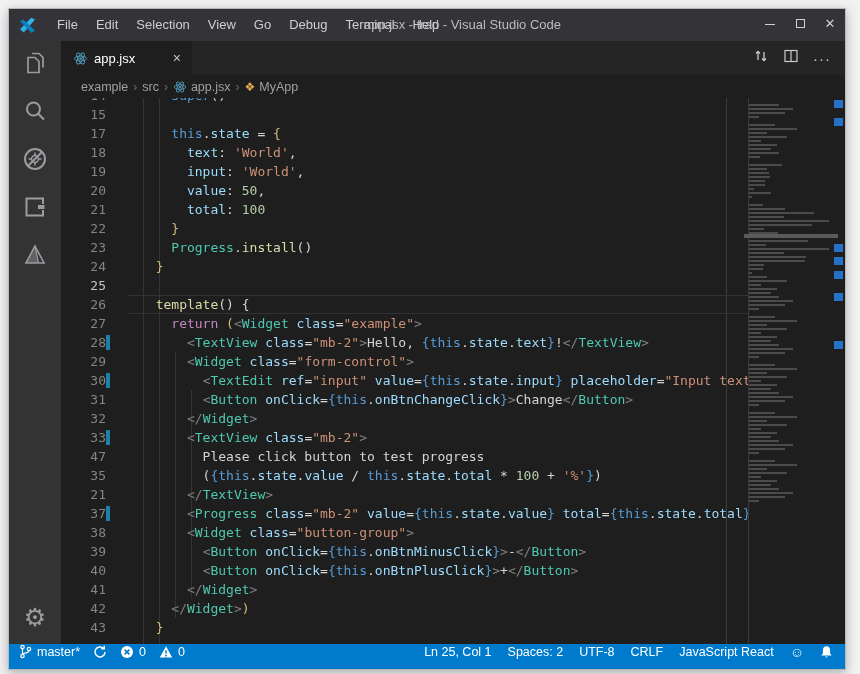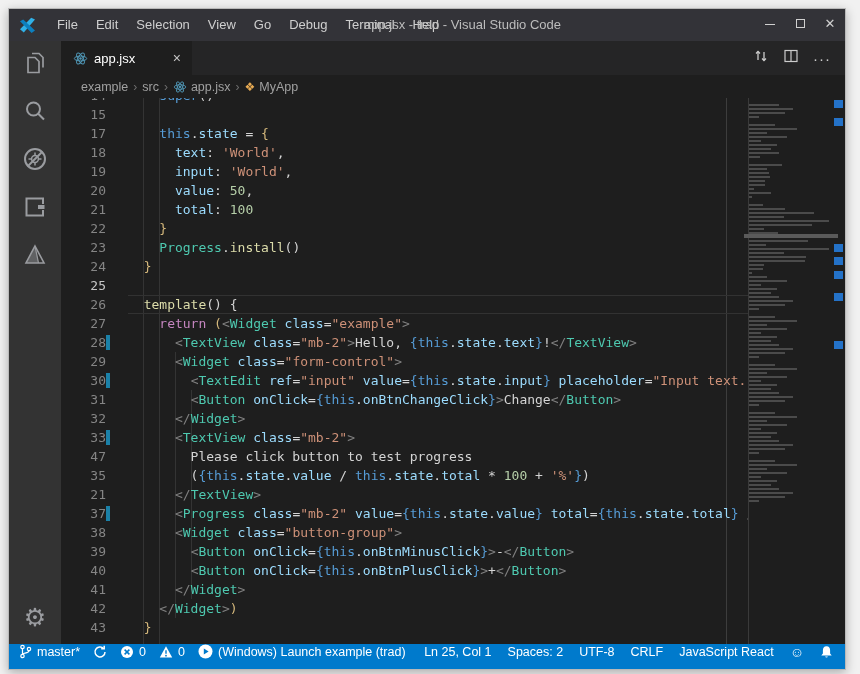--- a/index.html
+++ b/index.html
@@ -40,21 +40,21 @@
   .breadcrumbs{height:23px;background:#1e1e1e;display:flex;align-items:center;
                font-size:12.5px;color:#a0a0a0;padding-left:20px;flex:0 0 23px;}
   .crumb{display:flex;align-items:center;gap:4px;}
   .crumb-sep{color:#6e6e6e;margin:0 5px;font-size:12px;}
   .crumb .cicon{display:flex;}
   .crumb .class-glyph{color:#e8ab53;font-size:12px;}
   
   .editor{position:relative;flex:1 1 auto;background:#1e1e1e;overflow:hidden;}
   .lines{position:absolute;left:0;top:-12px;width:687px;overflow:hidden;}
   .cline{display:flex;height:19px;font-family:"DejaVu Sans Mono", monospace;
-         font-size:13px;line-height:19px;white-space:pre;}
+         font-size:13px;line-height:19px;white-space:pre;gap:12px;}
   .gutter{flex:0 0 67px;position:relative;color:#858585;text-align:right;
           padding-right:22px;}
   .gutter.cur{color:#c6c6c6;}
   .chmark{position:absolute;left:45px;top:2px;width:4px;height:15px;background:#1b81a8;}
   .codetext{flex:1 1 auto;overflow:hidden;white-space:pre;color:#d4d4d4;}
   .guide{position:absolute;top:0;bottom:0;width:1px;background:#343434;}
   .guide.partial{bottom:auto;}
   .rulerline{position:absolute;top:0;bottom:0;left:665px;width:1px;background:#3d3d3d;}
   .mm-border{position:absolute;top:0;bottom:0;left:687px;width:1px;background:#3a3a3a;}
   .curline{position:absolute;left:67px;width:620px;height:19px;
@@ -392,29 +392,20 @@
         <div class="sb-item">
           <span style="display:flex">
             <svg width="14" height="14" viewBox="0 0 14 14">
               <path d="M7 1.3 L13.2 12.6 H0.8 Z" fill="#ffffff"></path>
               <line x1="7" y1="5.3" x2="7" y2="8.8" stroke="#007acc" stroke-width="1.4"></line>
               <circle cx="7" cy="10.7" r="0.9" fill="#007acc"></circle>
             </svg>
           </span>
           <span>0</span>
         </div>
-        <div class="sb-item">
-          <span style="display:flex">
-            <svg width="15" height="15" viewBox="0 0 15 15">
-              <circle cx="7.5" cy="7.5" r="7" fill="#ffffff"></circle>
-              <path d="M5.8 4.4 L10.6 7.5 L5.8 10.6 Z" fill="#007acc"></path>
-            </svg>
-          </span>
-          <span>(Windows) Launch example (trad)</span>
-        </div>
       </div>
     <div class="sb-right" id="sbright">
         <div class="sb-item">
           <span>Ln 25, Col 1</span>
         </div>
         <div class="sb-item">
           <span>Spaces: 2</span>
         </div>
         <div class="sb-item">
           <span>UTF-8</span>

